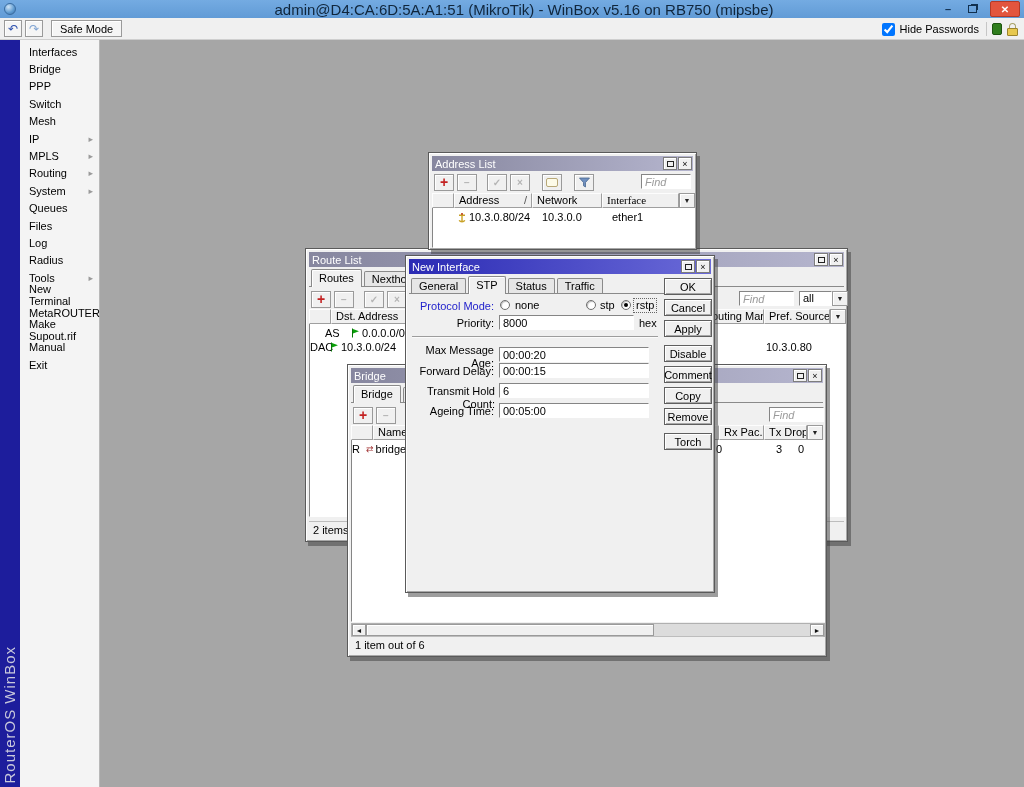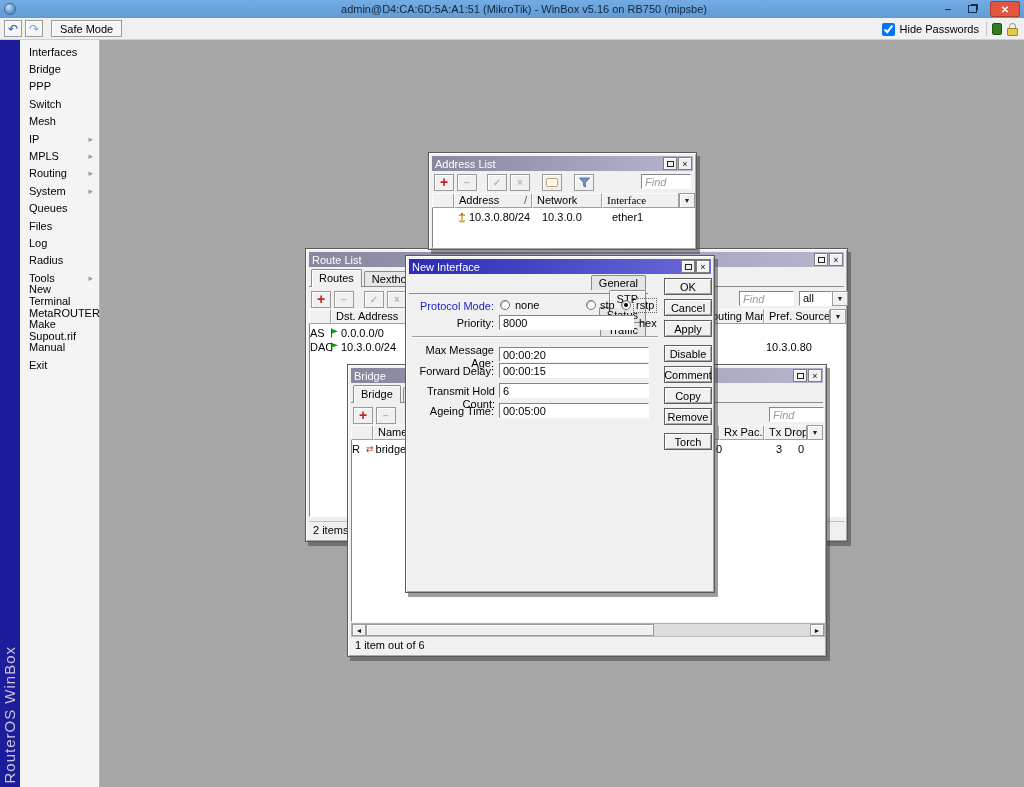--- a/index.html
+++ b/index.html
@@ -5,21 +5,21 @@
   * { margin:0; padding:0; box-sizing:border-box; }
   html,body { width:1024px; height:787px; }
   body { font-family:"Liberation Sans", sans-serif; font-size:11px; color:#000; }
   .screen { position:relative; width:1024px; height:787px; overflow:hidden; background:#a6a6a6; }
 
   
   .app-titlebar { position:absolute; left:0; top:0; width:1024px; height:18px;
     background:linear-gradient(180deg,#74abe2,#619bd6); display:flex; align-items:center; }
   .app-icon { position:absolute; left:4px; top:3px; width:12px; height:12px; border-radius:50%;
     background:radial-gradient(circle at 35% 30%, #cfe4f7, #5d9ad0 60%, #3c6ea6); border:1px solid #3a6ca0; }
-  .app-title { flex:1; text-align:center; color:#10263c; font-size:11px;padding-left:24px; }
+  .app-title { flex:1; text-align:center; color:#10263c; font-size:15px;padding-left:24px; }
   .app-ctrl { position:absolute; top:0; height:18px; display:flex; align-items:center; justify-content:center; color:#11304f; }
   .app-min { right:66px; width:20px; font-weight:bold; }
   .app-max { right:42px; width:20px; }
   .app-max .restore-glyph { width:9px; height:8px; border:1px solid #11304f; background:transparent; box-shadow:2px -2px 0 -1px #11304f; }
   .app-close { right:4px; top:1px; width:30px; height:16px; background:#e2553e; border:1px solid #b23a28; border-radius:2px; color:#fff; font-weight:bold; font-size:10px; }
 
   
   .main-toolbar { position:absolute; left:0; top:18px; width:1024px; height:22px; background:#f0f0f0;
     border-bottom:1px solid #cfcfcf; display:flex; align-items:center; }
   .tool-btn { height:17px; border:1px solid #9a9a9a; background:#f5f5f5; box-shadow:inset 1px 1px 0 #fff;
@@ -245,21 +245,21 @@
 
       <div class="listarea" style="left:3px; top:60px; width:537px; height:208px;"></div>
       <div class="colhead" style="left:3px; top:60px; width:537px;">
         <span class="col" style="width:22px;"></span>
         <span class="col" style="width:368px;"><span>Dst. Address</span></span>
         <span class="col" style="width:65px;"><span>Routing Mark</span></span>
         <span class="col" style="width:66px;"><span>Pref. Source</span></span>
         <span class="dropbtn" style="margin-left:0;">▼</span>
       </div>
       <div class="lrow" style="left:4px; top:77px; width:535px;">
-        <span style="width:20px;">AS</span>
+        <span style="width:41px;padding-left:15px;">AS</span>
         <svg width="9" height="10" style="margin-right:2px;">
             <path d="M1.5 0.5 V9.5" stroke="#067306" stroke-width="1"></path>
             <path d="M2 1 L8 3.2 L2 5.5 Z" fill="#0aa00a"></path>
           </svg>
         <span>0.0.0.0/0</span>
       </div>
       <div class="lrow" style="left:4px; top:91px; width:535px;">
         <span style="width:20px;">DAC</span>
         <svg width="9" height="10" style="margin-right:2px;">
             <path d="M1.5 0.5 V9.5" stroke="#067306" stroke-width="1"></path>
@@ -389,21 +389,21 @@
     <div class="win" style="left:305px; top:215px; width:310px; height:338px; z-index:4;">
       <div class="titlebar active">
         <span>New Interface</span>
         <span class="tbtns">
           <span class="tbtn">
               <span class="sq"></span>
             </span>
           <span class="tbtn">×</span>
         </span>
       </div>
-      <div class="tabrow" style="right:66px;flex-direction:column;">
+      <div class="tabrow" style="right:46px;">
         <span class="tab">General</span>
         <span class="tab active">STP</span>
         <span class="tab">Status</span>
         <span class="tab">Traffic</span>
       </div>
 
       <span class="fldlabel blue-label" style="left:0; top:44px;">Protocol Mode:</span>
       <span class="radio" style="left:94px; top:44px;"></span>
       <span class="radio-lbl" style="left:109px; top:43px;">none</span>
       <span class="radio" style="left:180px; top:44px;"></span>

